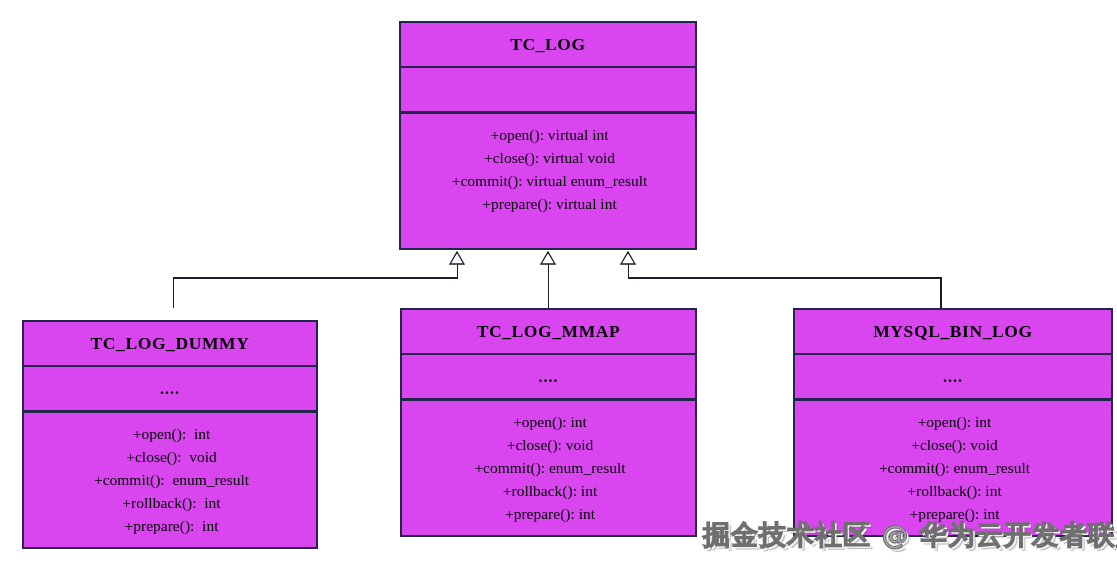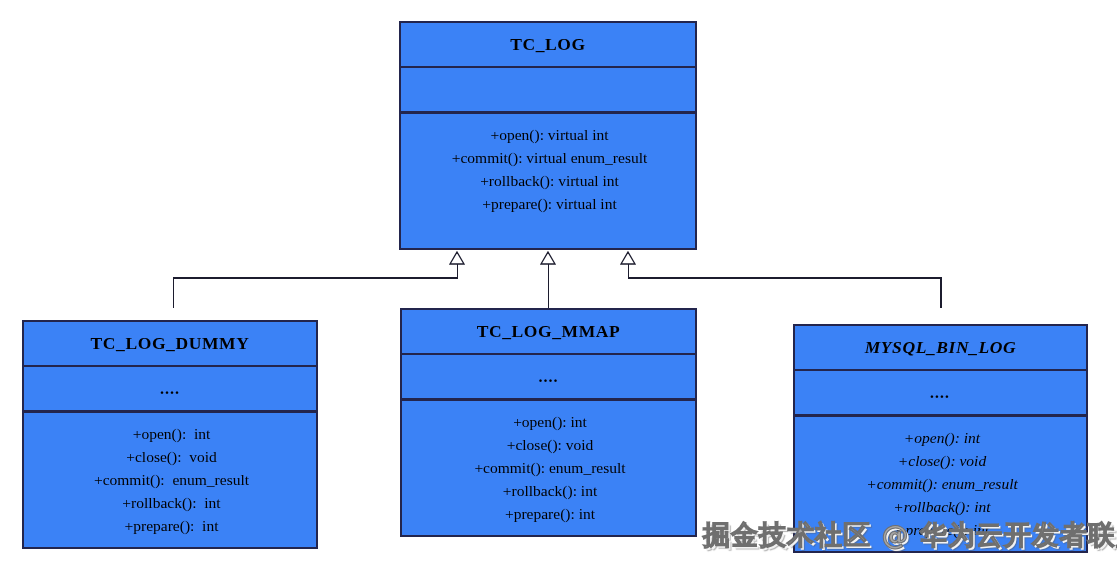--- a/index.html
+++ b/index.html
@@ -15,21 +15,21 @@
     overflow: hidden;
   }
   .canvas {
     position: absolute;
     inset: 0;
   }
   
   .uml-class {
     position: absolute;
     border: 2px solid #23254d;
-    background: #3b82f6;
+    background: #d946ef;
     display: flex;
     flex-direction: column;
     box-sizing: border-box;
   }
   .uml-title {
     height: 43px;
     border-bottom: 2px solid #23254d;
     display: flex;
     align-items: center;
     justify-content: center;
@@ -90,22 +90,22 @@
 </head>
 <body>
 
 <div class="canvas">
 
   <div class="uml-class" style="left:399px; top:21px; width:298px; height:229px;">
     <div class="uml-title">TC_LOG</div>
     <div class="uml-attrs"></div>
     <div class="uml-methods">
       <div class="uml-method">+open(): virtual int</div>
+      <div class="uml-method">+close(): virtual void</div>
       <div class="uml-method">+commit(): virtual enum_result</div>
-      <div class="uml-method">+rollback(): virtual int</div>
       <div class="uml-method">+prepare(): virtual int</div>
     </div>
   </div>
 
   <svg class="tri" style="left:449px; top:251px;" viewBox="0 0 16 14">
     <polygon points="8,1 15,13 1,13" fill="#ffffff" stroke="#1c1c2e" stroke-width="1.3"></polygon>
   </svg>
   <svg class="tri" style="left:540px; top:251px;" viewBox="0 0 16 14">
     <polygon points="8,1 15,13 1,13" fill="#ffffff" stroke="#1c1c2e" stroke-width="1.3"></polygon>
   </svg>
@@ -140,21 +140,21 @@
     <div class="uml-attrs">....</div>
     <div class="uml-methods">
       <div class="uml-method">+open(): int</div>
       <div class="uml-method">+close(): void</div>
       <div class="uml-method">+commit(): enum_result</div>
       <div class="uml-method">+rollback(): int</div>
       <div class="uml-method">+prepare(): int</div>
     </div>
   </div>
 
-  <div class="uml-class" style="left:793px; top:324px; width:295px; height:229px;font-style:italic;">
+  <div class="uml-class" style="left:793px; top:308px; width:320px; height:229px;">
     <div class="uml-title">MYSQL_BIN_LOG</div>
     <div class="uml-attrs">....</div>
     <div class="uml-methods">
       <div class="uml-method">+open(): int</div>
       <div class="uml-method">+close(): void</div>
       <div class="uml-method">+commit(): enum_result</div>
       <div class="uml-method">+rollback(): int</div>
       <div class="uml-method">+prepare(): int</div>
     </div>
   </div>

